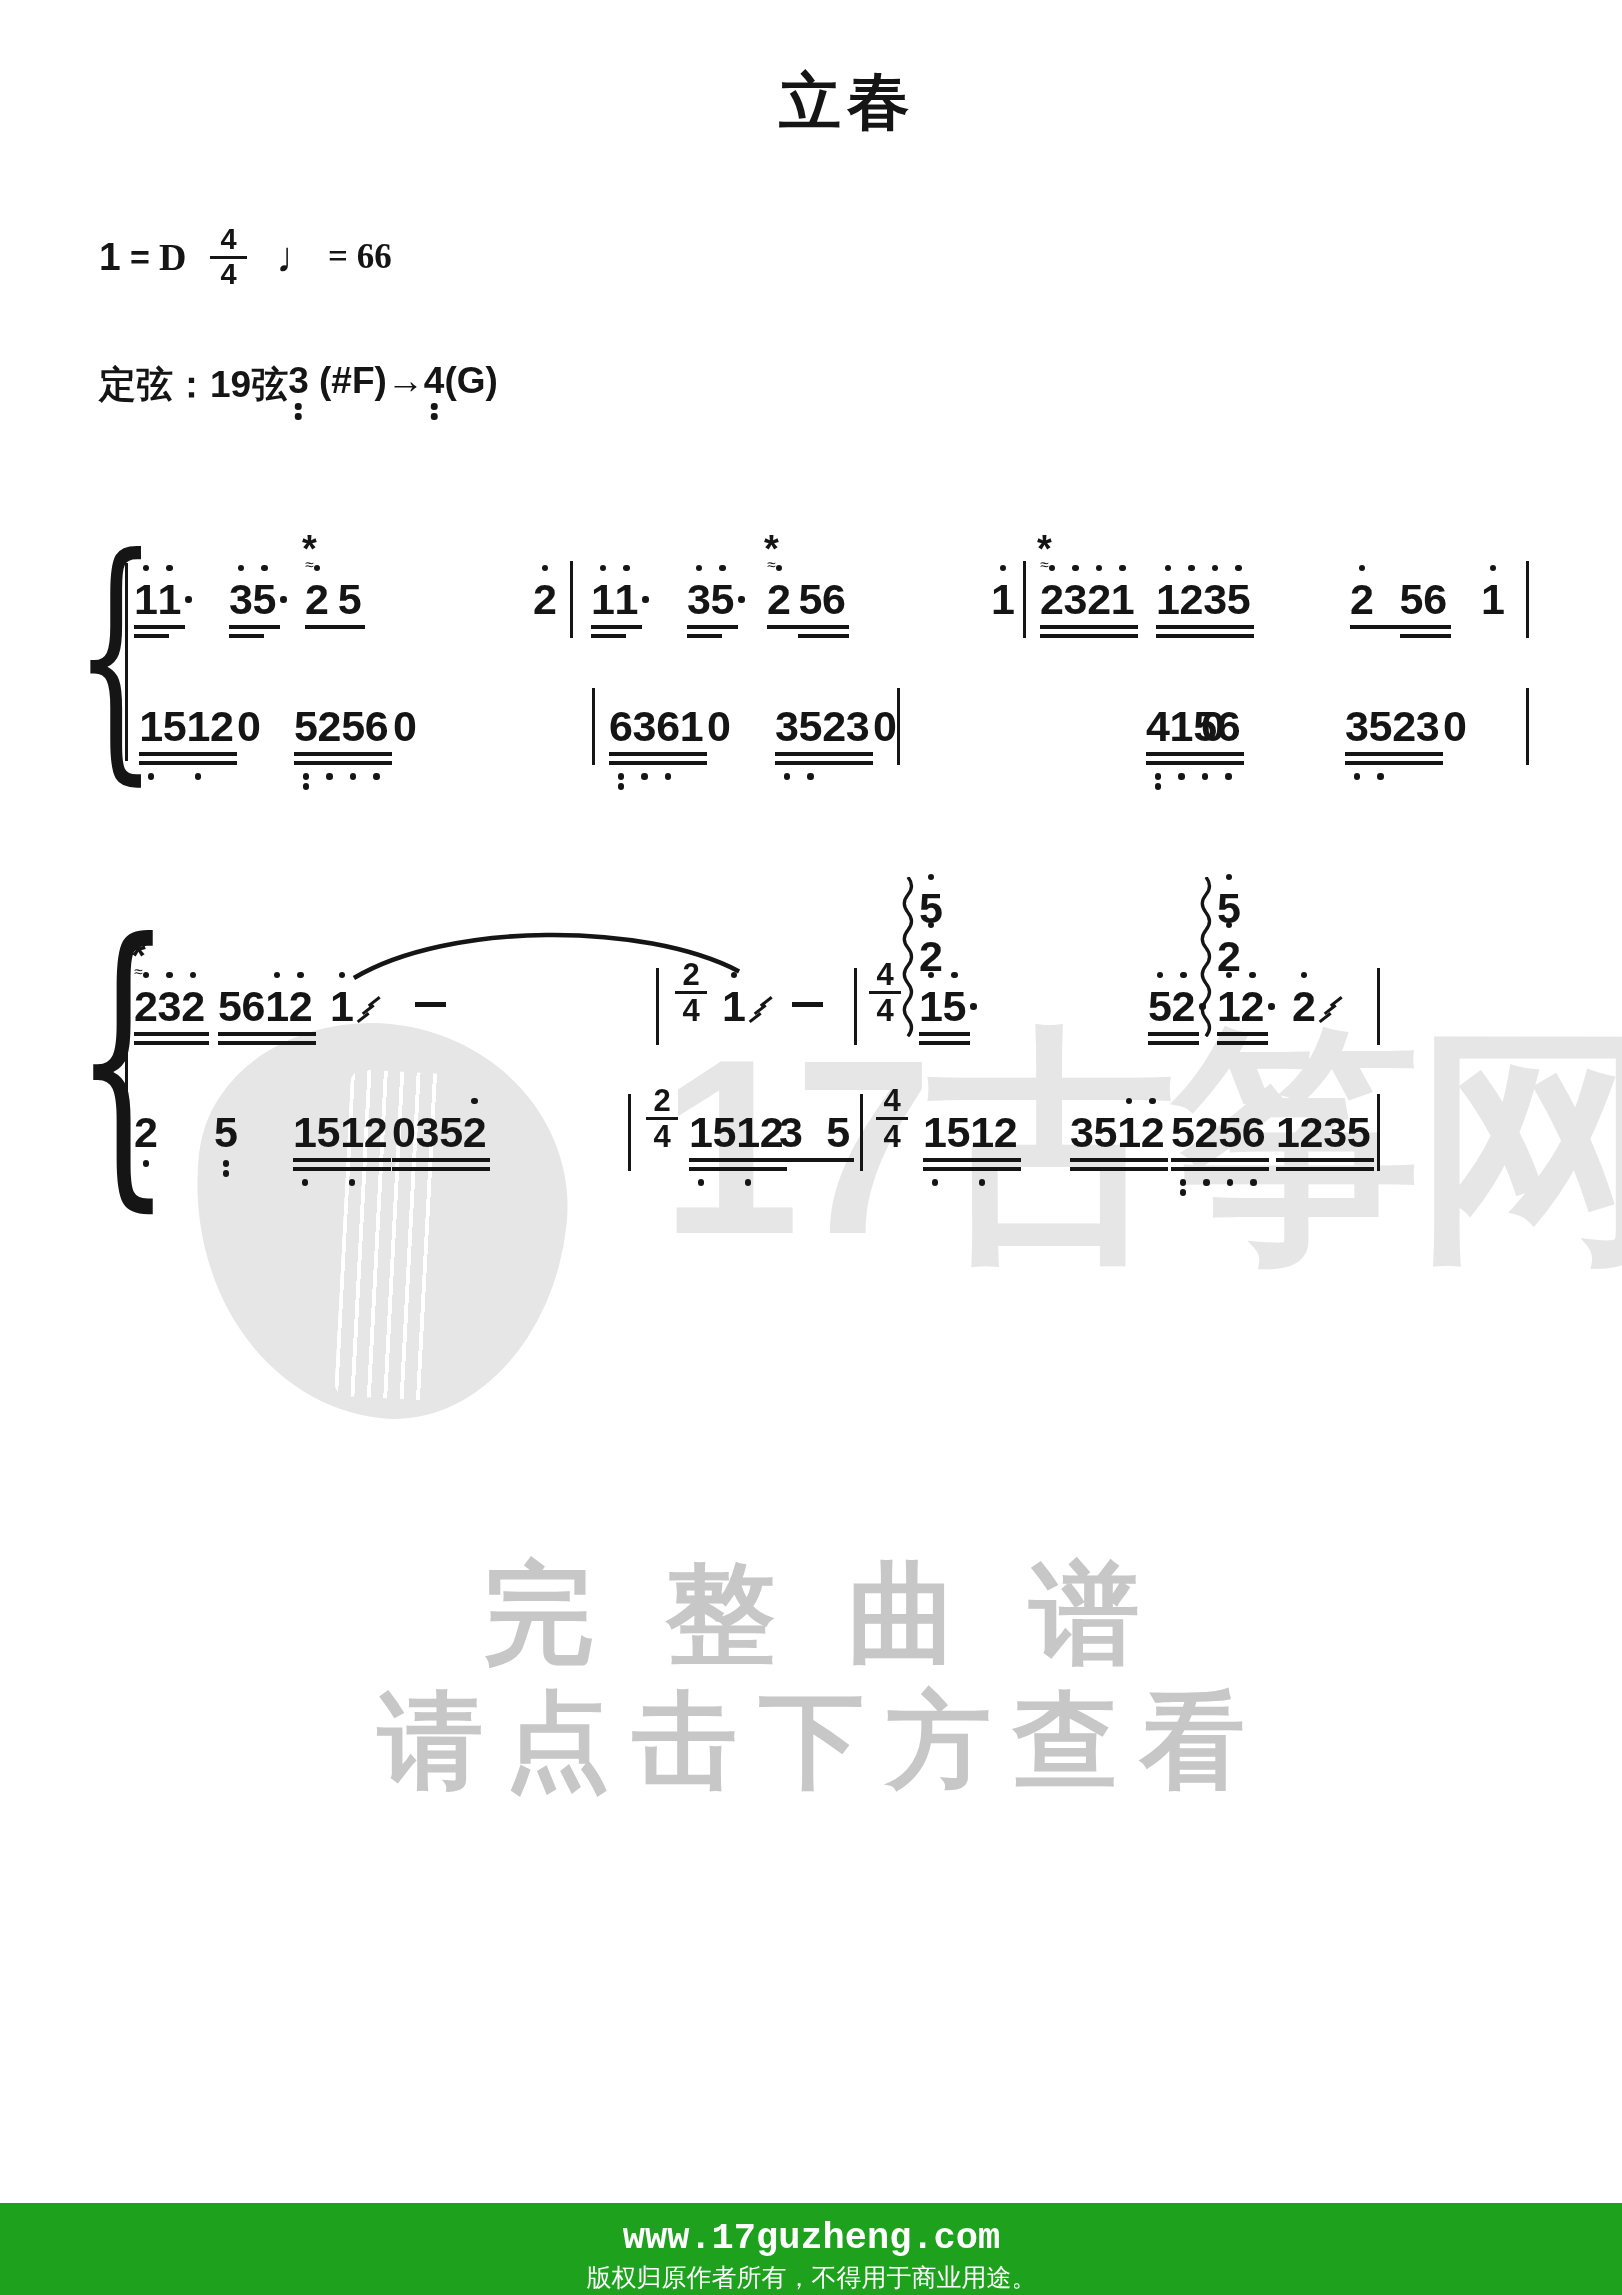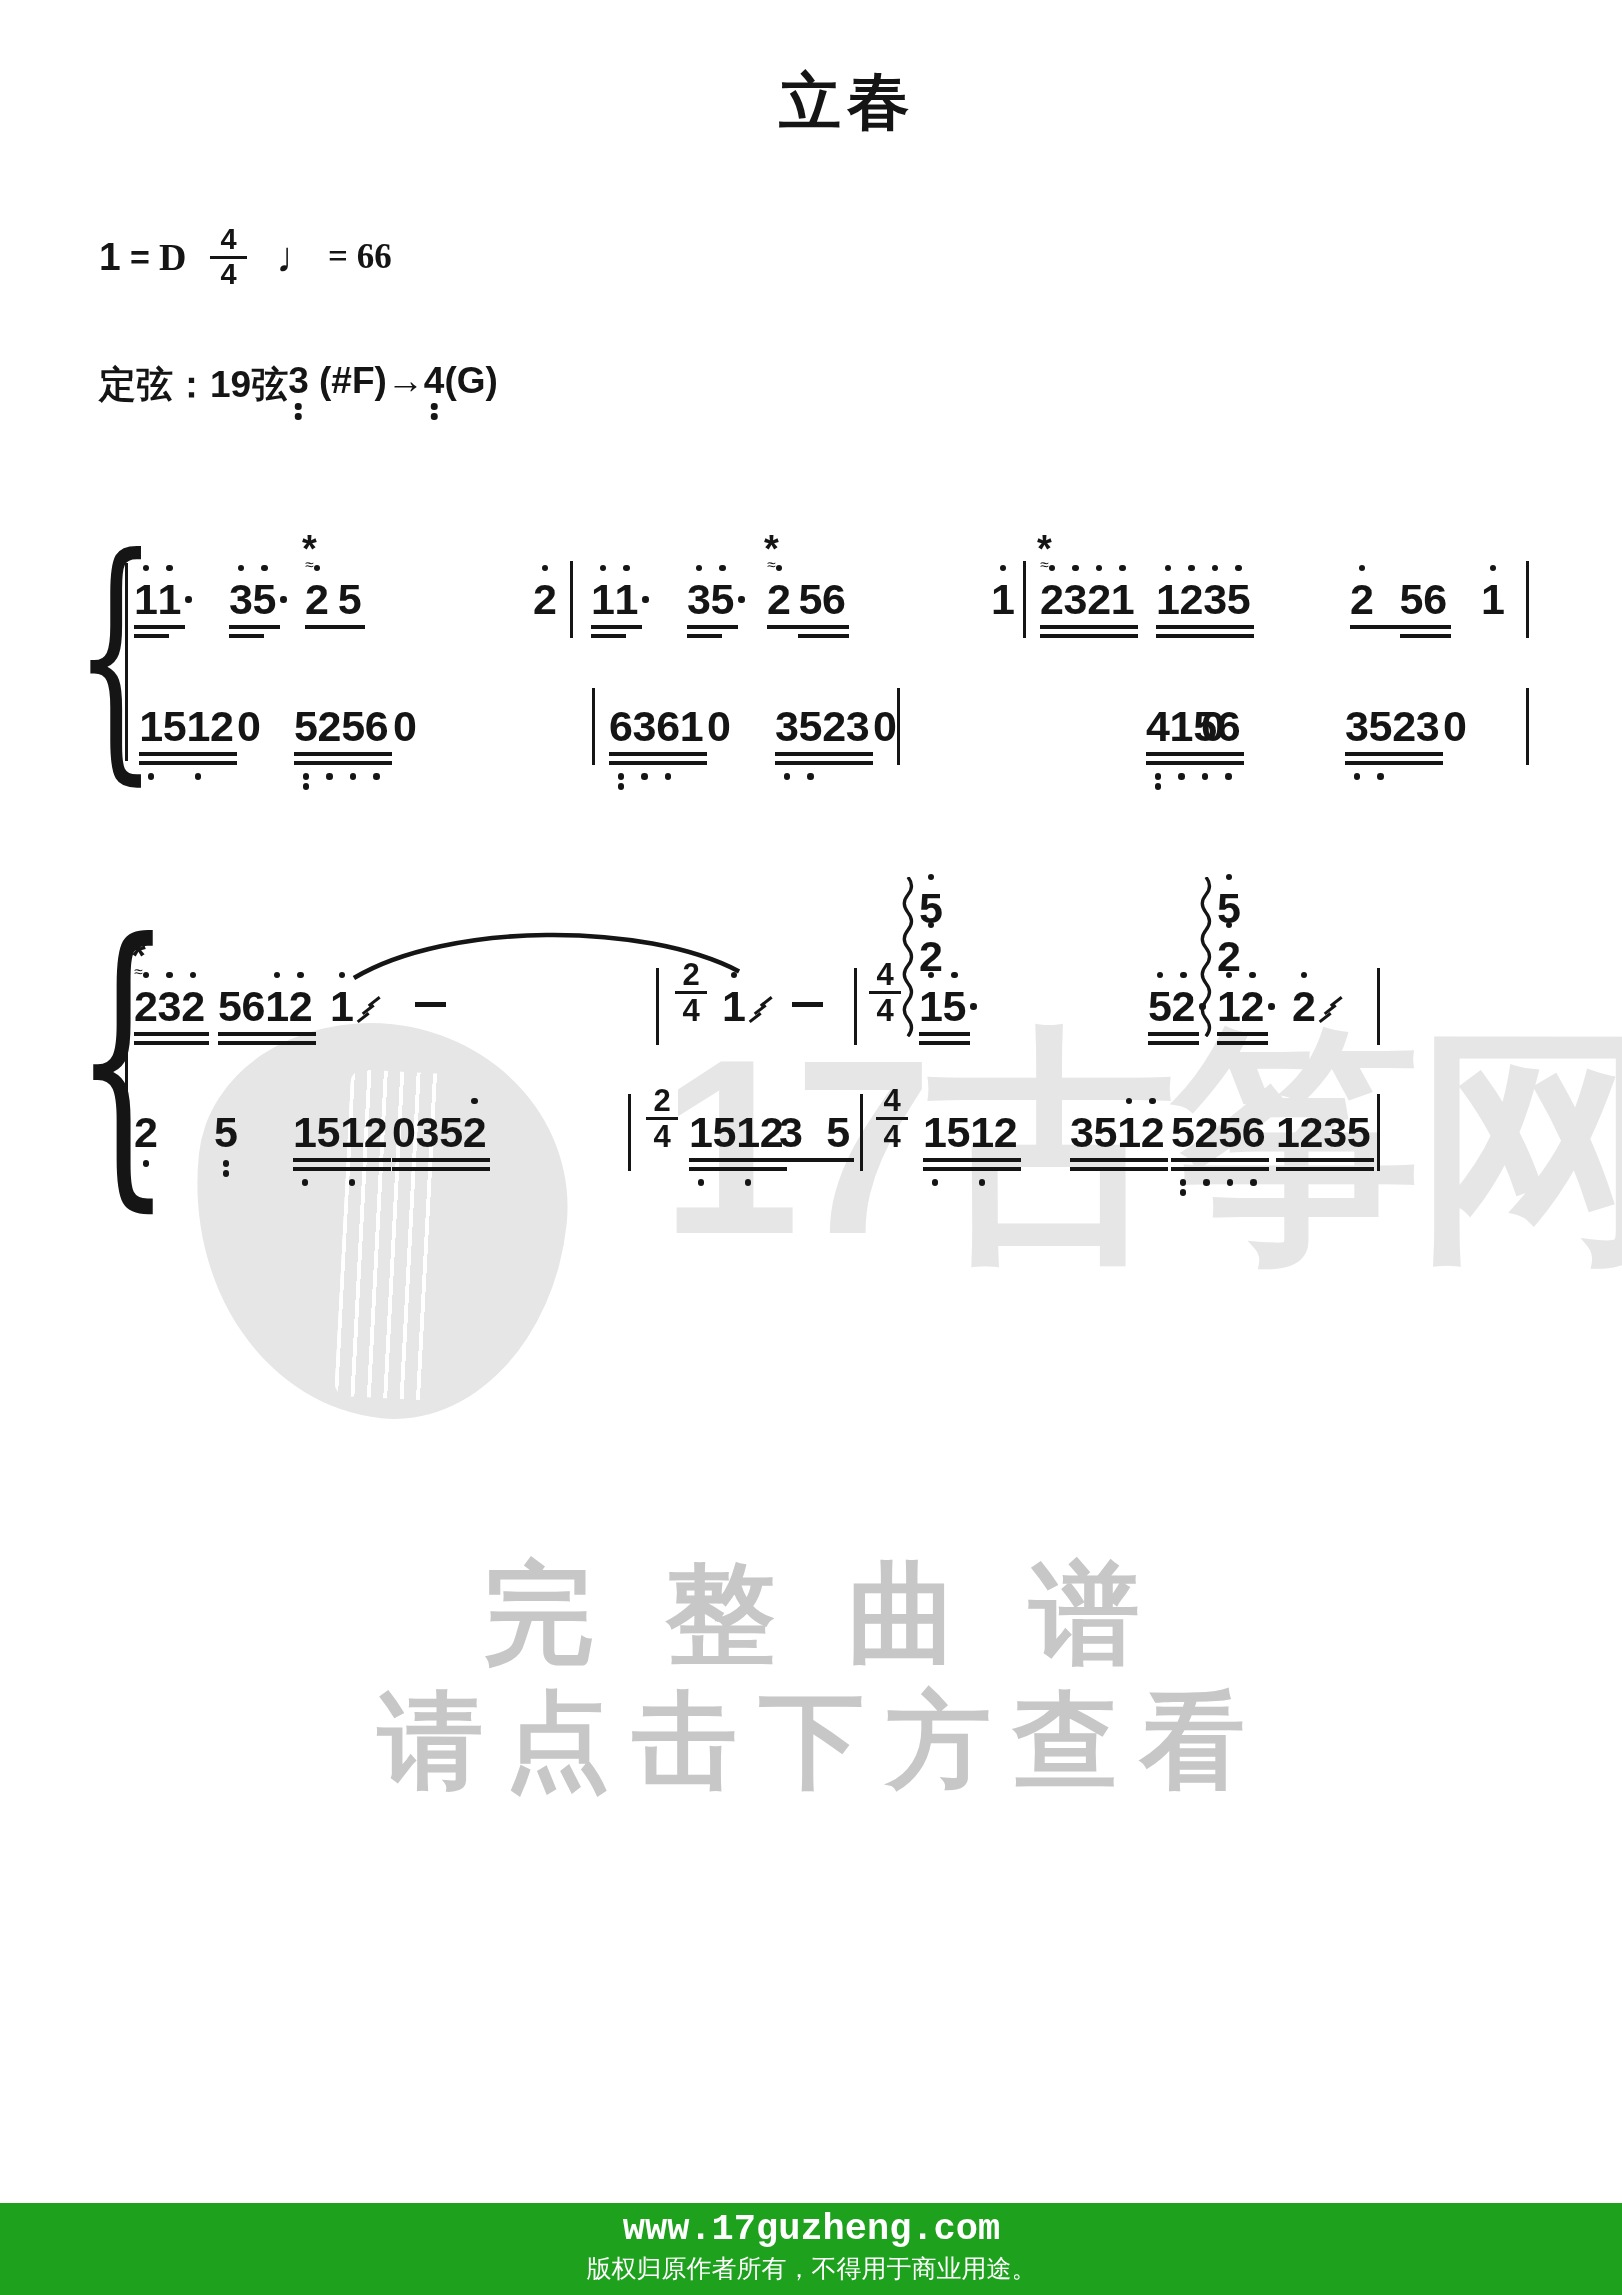--- a/index.html
+++ b/index.html
@@ -66,21 +66,21 @@
   .wmtext{position:absolute;left:661px;top:982px;font-size:249px;font-weight:bold;
           color:#e6e6e6;letter-spacing:-5.2px;white-space:nowrap;}
   
   .promo{position:absolute;left:0;width:1623px;text-align:center;color:#c7c7c7;
          font-weight:bold;z-index:2;white-space:nowrap;}
   .promo1{top:1541px;font-size:110px;letter-spacing:72px;text-indent:72px;}
   .promo2{top:1672px;font-size:105px;letter-spacing:22px;text-indent:22px;}
   
   .footer{position:absolute;left:0;top:2203px;width:1623px;height:93px;text-align:center;z-index:5;}
   .furl{font-family:"Liberation Mono","DejaVu Sans Mono",monospace;color:#ffffff;
-        font-size:37px;line-height:43px;padding-top:5px;font-weight:bold;}
+        font-size:37px;line-height:43px;padding-top:14px;font-weight:bold;}
   .fcopy{color:#ffffff;font-size:25px;line-height:35px;}
 </style>
 </head>
 <body>
 
 <div class="page">
 
   <div class="wm">
     <div class="wmleaf">
       <div class="wmstrings"></div>

